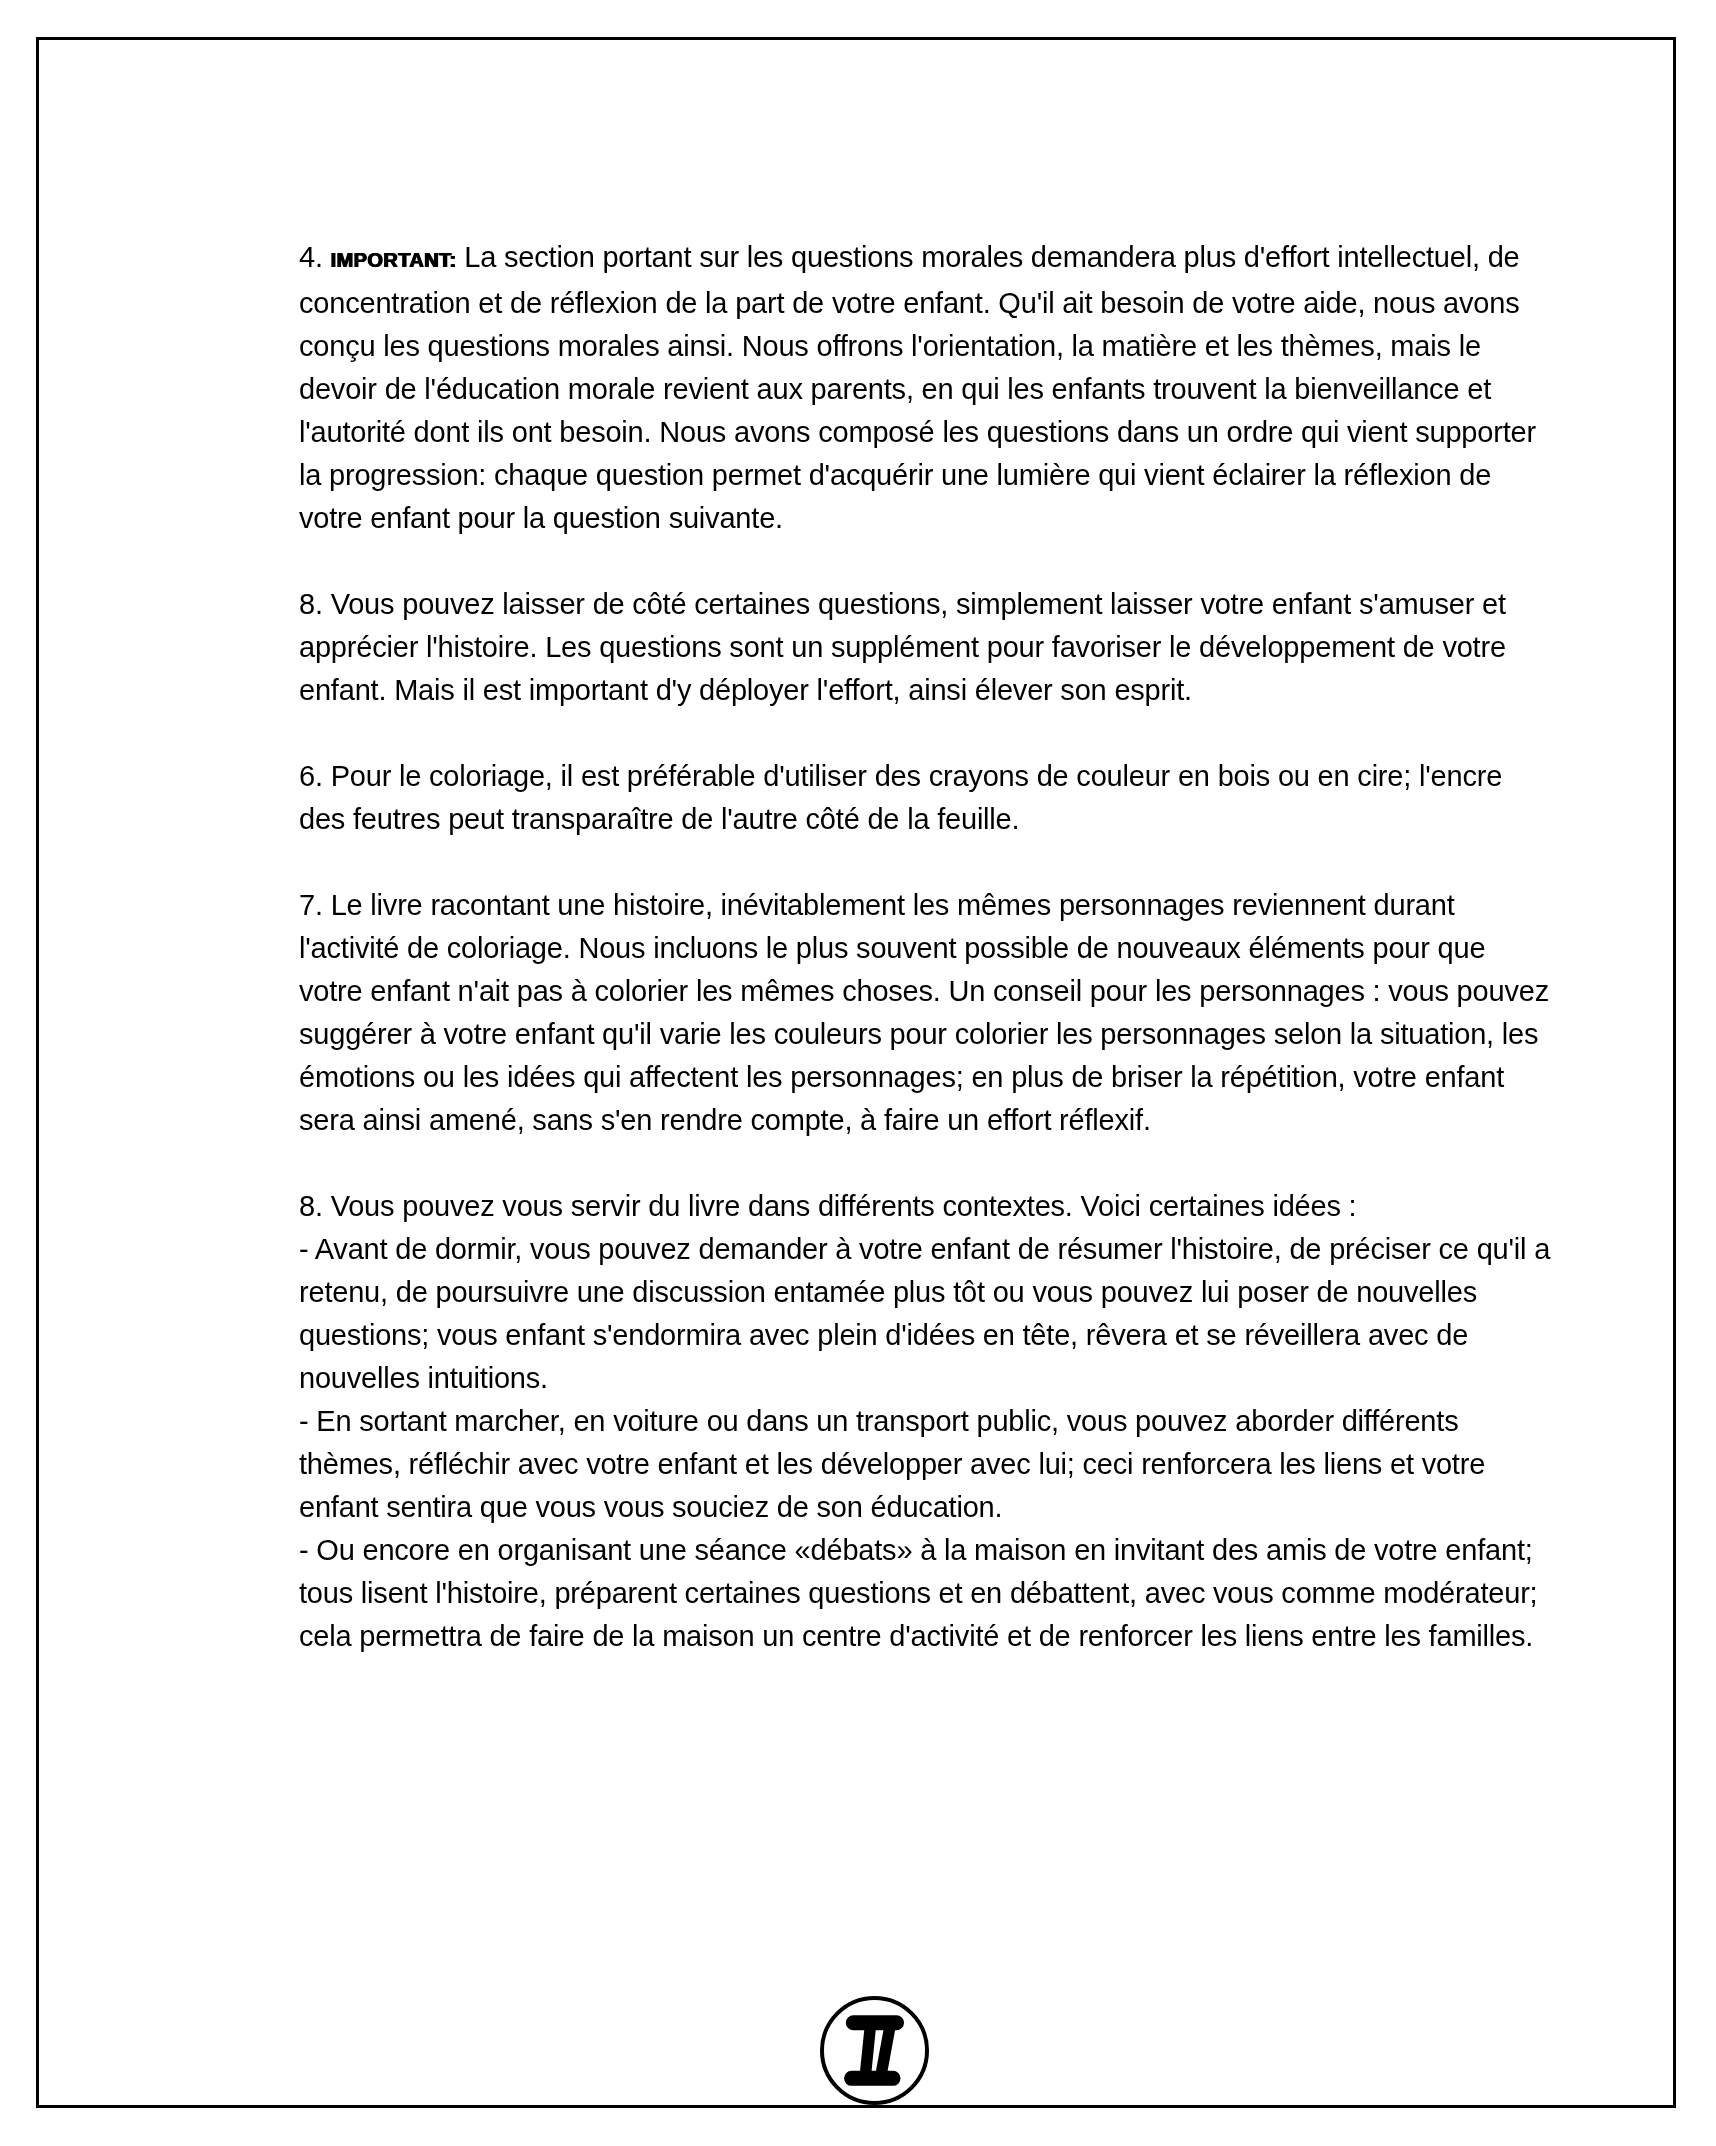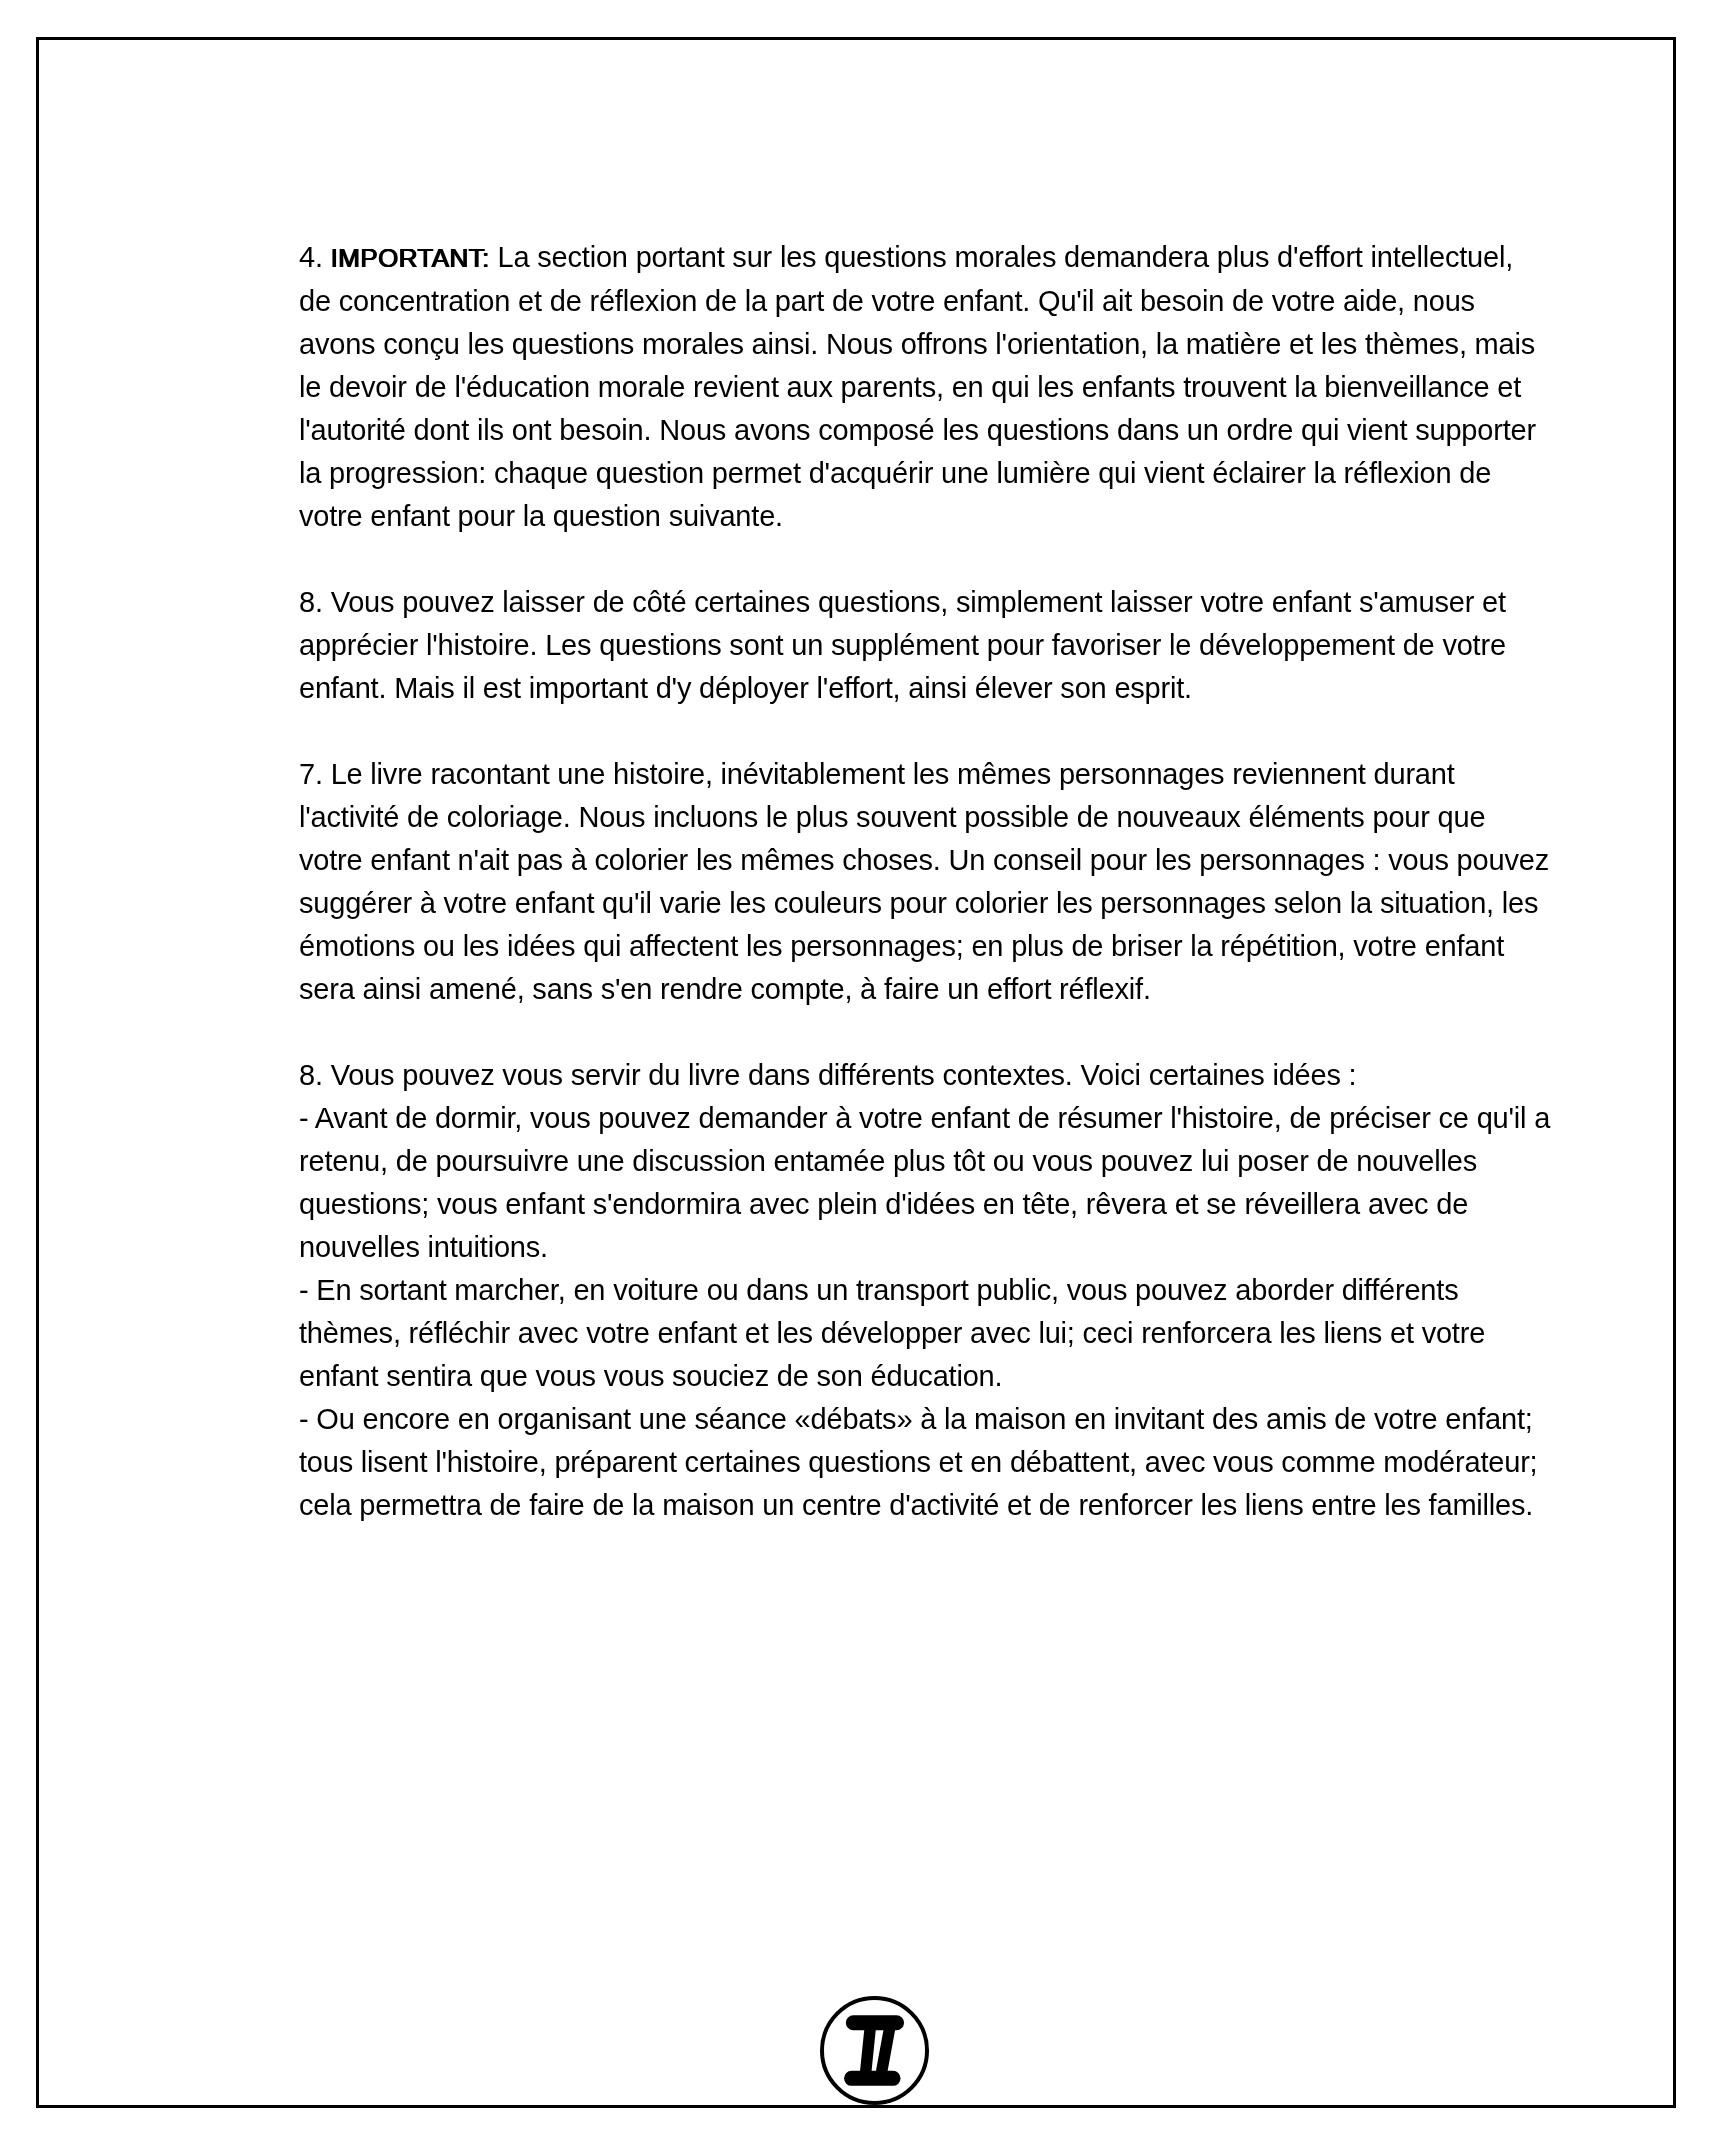--- a/index.html
+++ b/index.html
@@ -34,22 +34,22 @@
   p.para {
     margin: 0 0 43px 0;
     font-size: 29px;
     line-height: 43px;
     letter-spacing: -0.2px;
     font-weight: 400;
     white-space: pre-line;
     color: #000000;
   }
   .lead {
-    font-weight: 400;
-    font-size: 26px;
+    font-weight: 700;
+    font-size: 20px;
     letter-spacing: 0.4px;
     
     text-shadow: 0.7px 0 0 #000000, -0.7px 0 0 #000000;
   }
   .page-badge {
     position: absolute;
     left: 820px;
     top: 1996px;
     width: 109px;
     height: 109px;
@@ -74,20 +74,21 @@
 <body>
 
 <div class="frame">
 
   <div class="content">
 
     <p class="para"><span>4. </span><span class="lead">IMPORTANT:</span><span> La section portant sur les questions morales demandera plus d'effort intellectuel, de concentration et de réflexion de la part de votre enfant. Qu'il ait besoin de votre aide, nous avons conçu les questions morales ainsi. Nous offrons l'orientation, la matière et les thèmes, mais le devoir de l'éducation morale revient aux parents, en qui les enfants trouvent la bienveillance et l'autorité dont ils ont besoin. Nous avons composé les questions dans un ordre qui vient supporter la progression: chaque question permet d'acquérir une lumière qui vient éclairer la réflexion de votre enfant pour la question suivante.</span></p>
 
     <p class="para">8. Vous pouvez laisser de côté certaines questions, simplement laisser votre enfant s'amuser et apprécier l'histoire. Les questions sont un supplément pour favoriser le développement de votre enfant. Mais il est important d'y déployer l'effort, ainsi élever son esprit.</p>
 
+    <p class="para">6. Pour le coloriage, il est préférable d'utiliser des crayons de couleur en bois ou en cire; l'encre des feutres peut transparaître de l'autre côté de la feuille.</p>
 
     <p class="para">7. Le livre racontant une histoire, inévitablement les mêmes personnages reviennent durant l'activité de coloriage. Nous incluons le plus souvent possible de nouveaux éléments pour que votre enfant n'ait pas à colorier les mêmes choses. Un conseil pour les personnages : vous pouvez suggérer à votre enfant qu'il varie les couleurs pour colorier les personnages selon la situation, les émotions ou les idées qui affectent les personnages; en plus de briser la répétition, votre enfant sera ainsi amené, sans s'en rendre compte, à faire un effort réflexif.</p>
 
     <p class="para">8. Vous pouvez vous servir du livre dans différents contextes. Voici certaines idées :
 - Avant de dormir, vous pouvez demander à votre enfant de résumer l'histoire, de préciser ce qu'il a retenu, de poursuivre une discussion entamée plus tôt ou vous pouvez lui poser de nouvelles questions; vous enfant s'endormira avec plein d'idées en tête, rêvera et se réveillera avec de nouvelles intuitions.
 - En sortant marcher, en voiture ou dans un transport public, vous pouvez aborder différents thèmes, réfléchir avec votre enfant et les développer avec lui; ceci renforcera les liens et votre enfant sentira que vous vous souciez de son éducation.
 - Ou encore en organisant une séance «débats» à la maison en invitant des amis de votre enfant; tous lisent l'histoire, préparent certaines questions et en débattent, avec vous comme modérateur; cela permettra de faire de la maison un centre d'activité et de renforcer les liens entre les familles.</p>
 
 
   </div>

